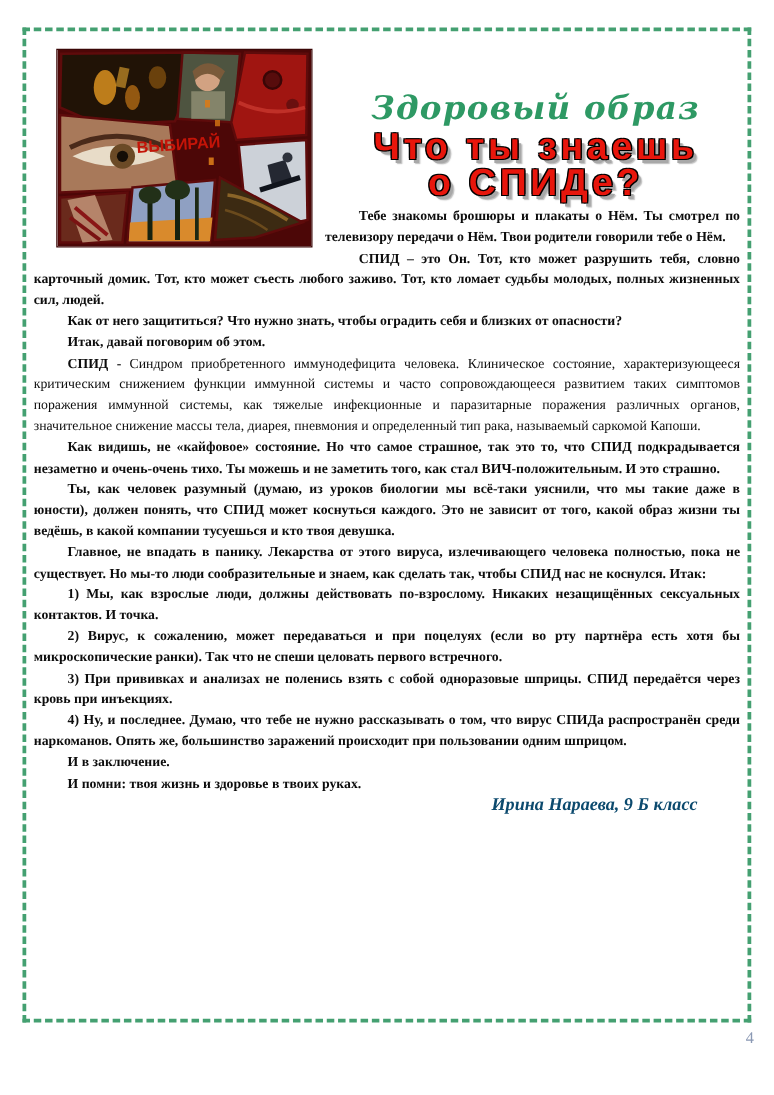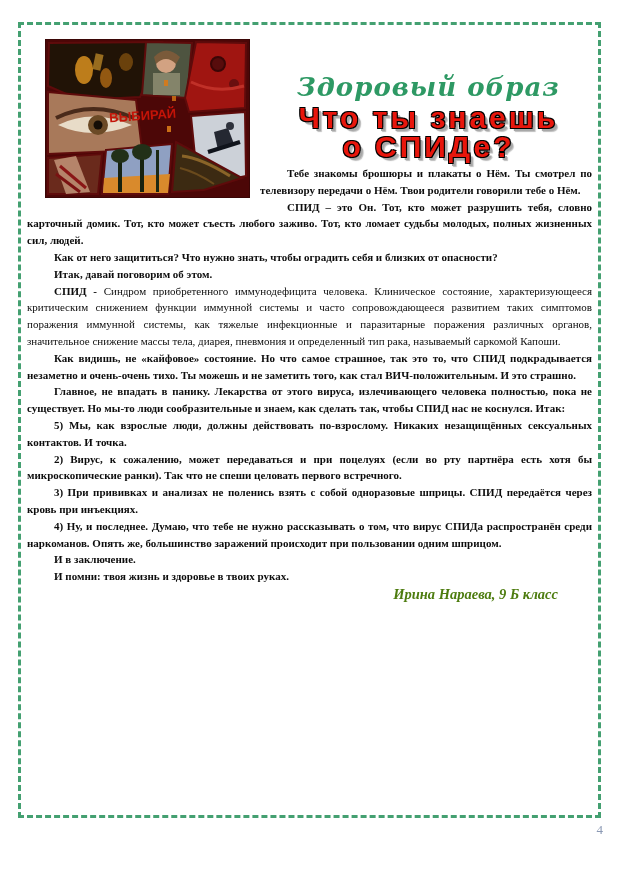--- a/index.html
+++ b/index.html
@@ -66,21 +66,21 @@
     font-weight: normal;
   }
   p.body .def-term { font-weight: bold; }
   .signature {
     font-size: 14.5px;
     line-height: 17px;
     font-weight: bold;
     font-style: italic;
     text-align: right;
     padding-right: 34px;
-    color: #4d7c0f;
+    color: #0c4a6e;
     margin-top: 1px;
   }
   .page-number {
     position: absolute;
     right: 16px; top: 822px;
     font-size: 13px;
     color: #8b99b4;
     font-family: "Liberation Serif", serif;
   }
 </style>
@@ -154,22 +154,23 @@
     </div>
 
     <p class="body">Тебе знакомы брошюры и плакаты о Нём. Ты смотрел по телевизору передачи о Нём. Твои родители говорили тебе о Нём.</p>
     <p class="body">СПИД – это Он. Тот, кто может разрушить тебя, словно карточный домик. Тот, кто может съесть любого заживо. Тот, кто ломает судьбы молодых, полных жизненных сил, людей.</p>
     <p class="body">Как от него защититься? Что нужно знать, чтобы оградить себя и близких от опасности?</p>
     <p class="body">Итак, давай поговорим об этом.</p>
 
     <p class="body"><span class="def-term">СПИД</span><span> - </span><span class="def-body">Синдром приобретенного иммунодефицита человека. Клиническое состояние, характеризующееся критическим снижением функции иммунной системы и часто сопровождающееся развитием таких симптомов поражения иммунной системы, как тяжелые инфекционные и паразитарные поражения различных органов, значительное снижение массы тела, диарея, пневмония и определенный тип рака, называемый саркомой Капоши.</span></p>
 
     <p class="body">Как видишь, не «кайфовое» состояние. Но что самое страшное, так это то, что СПИД подкрадывается незаметно и очень-очень тихо. Ты можешь и не заметить того, как стал ВИЧ-положительным. И это страшно.</p>
+    <p class="body">Ты, как человек разумный (думаю, из уроков биологии мы всё-таки уяснили, что мы такие даже в юности), должен понять, что СПИД может коснуться каждого. Это не зависит от того, какой образ жизни ты ведёшь, в какой компании тусуешься и кто твоя девушка.</p>
     <p class="body">Главное, не впадать в панику. Лекарства от этого вируса, излечивающего человека полностью, пока не существует. Но мы-то люди сообразительные и знаем, как сделать так, чтобы СПИД нас не коснулся. Итак:</p>
-    <p class="body">5) Мы, как взрослые люди, должны действовать по-взрослому. Никаких незащищённых сексуальных контактов. И точка.</p>
+    <p class="body">1) Мы, как взрослые люди, должны действовать по-взрослому. Никаких незащищённых сексуальных контактов. И точка.</p>
     <p class="body">2) Вирус, к сожалению, может передаваться и при поцелуях (если во рту партнёра есть хотя бы микроскопические ранки). Так что не спеши целовать первого встречного.</p>
     <p class="body">3) При прививках и анализах не поленись взять с собой одноразовые шприцы. СПИД передаётся через кровь при инъекциях.</p>
     <p class="body">4) Ну, и последнее. Думаю, что тебе не нужно рассказывать о том, что вирус СПИДа распространён среди наркоманов. Опять же, большинство заражений происходит при пользовании одним шприцом.</p>
     <p class="body">И в заключение.</p>
     <p class="body">И помни: твоя жизнь и здоровье в твоих руках.</p>
 
     <div class="signature">Ирина Нараева, 9 Б класс</div>
   </div>
 
   <div class="page-number">4</div>

